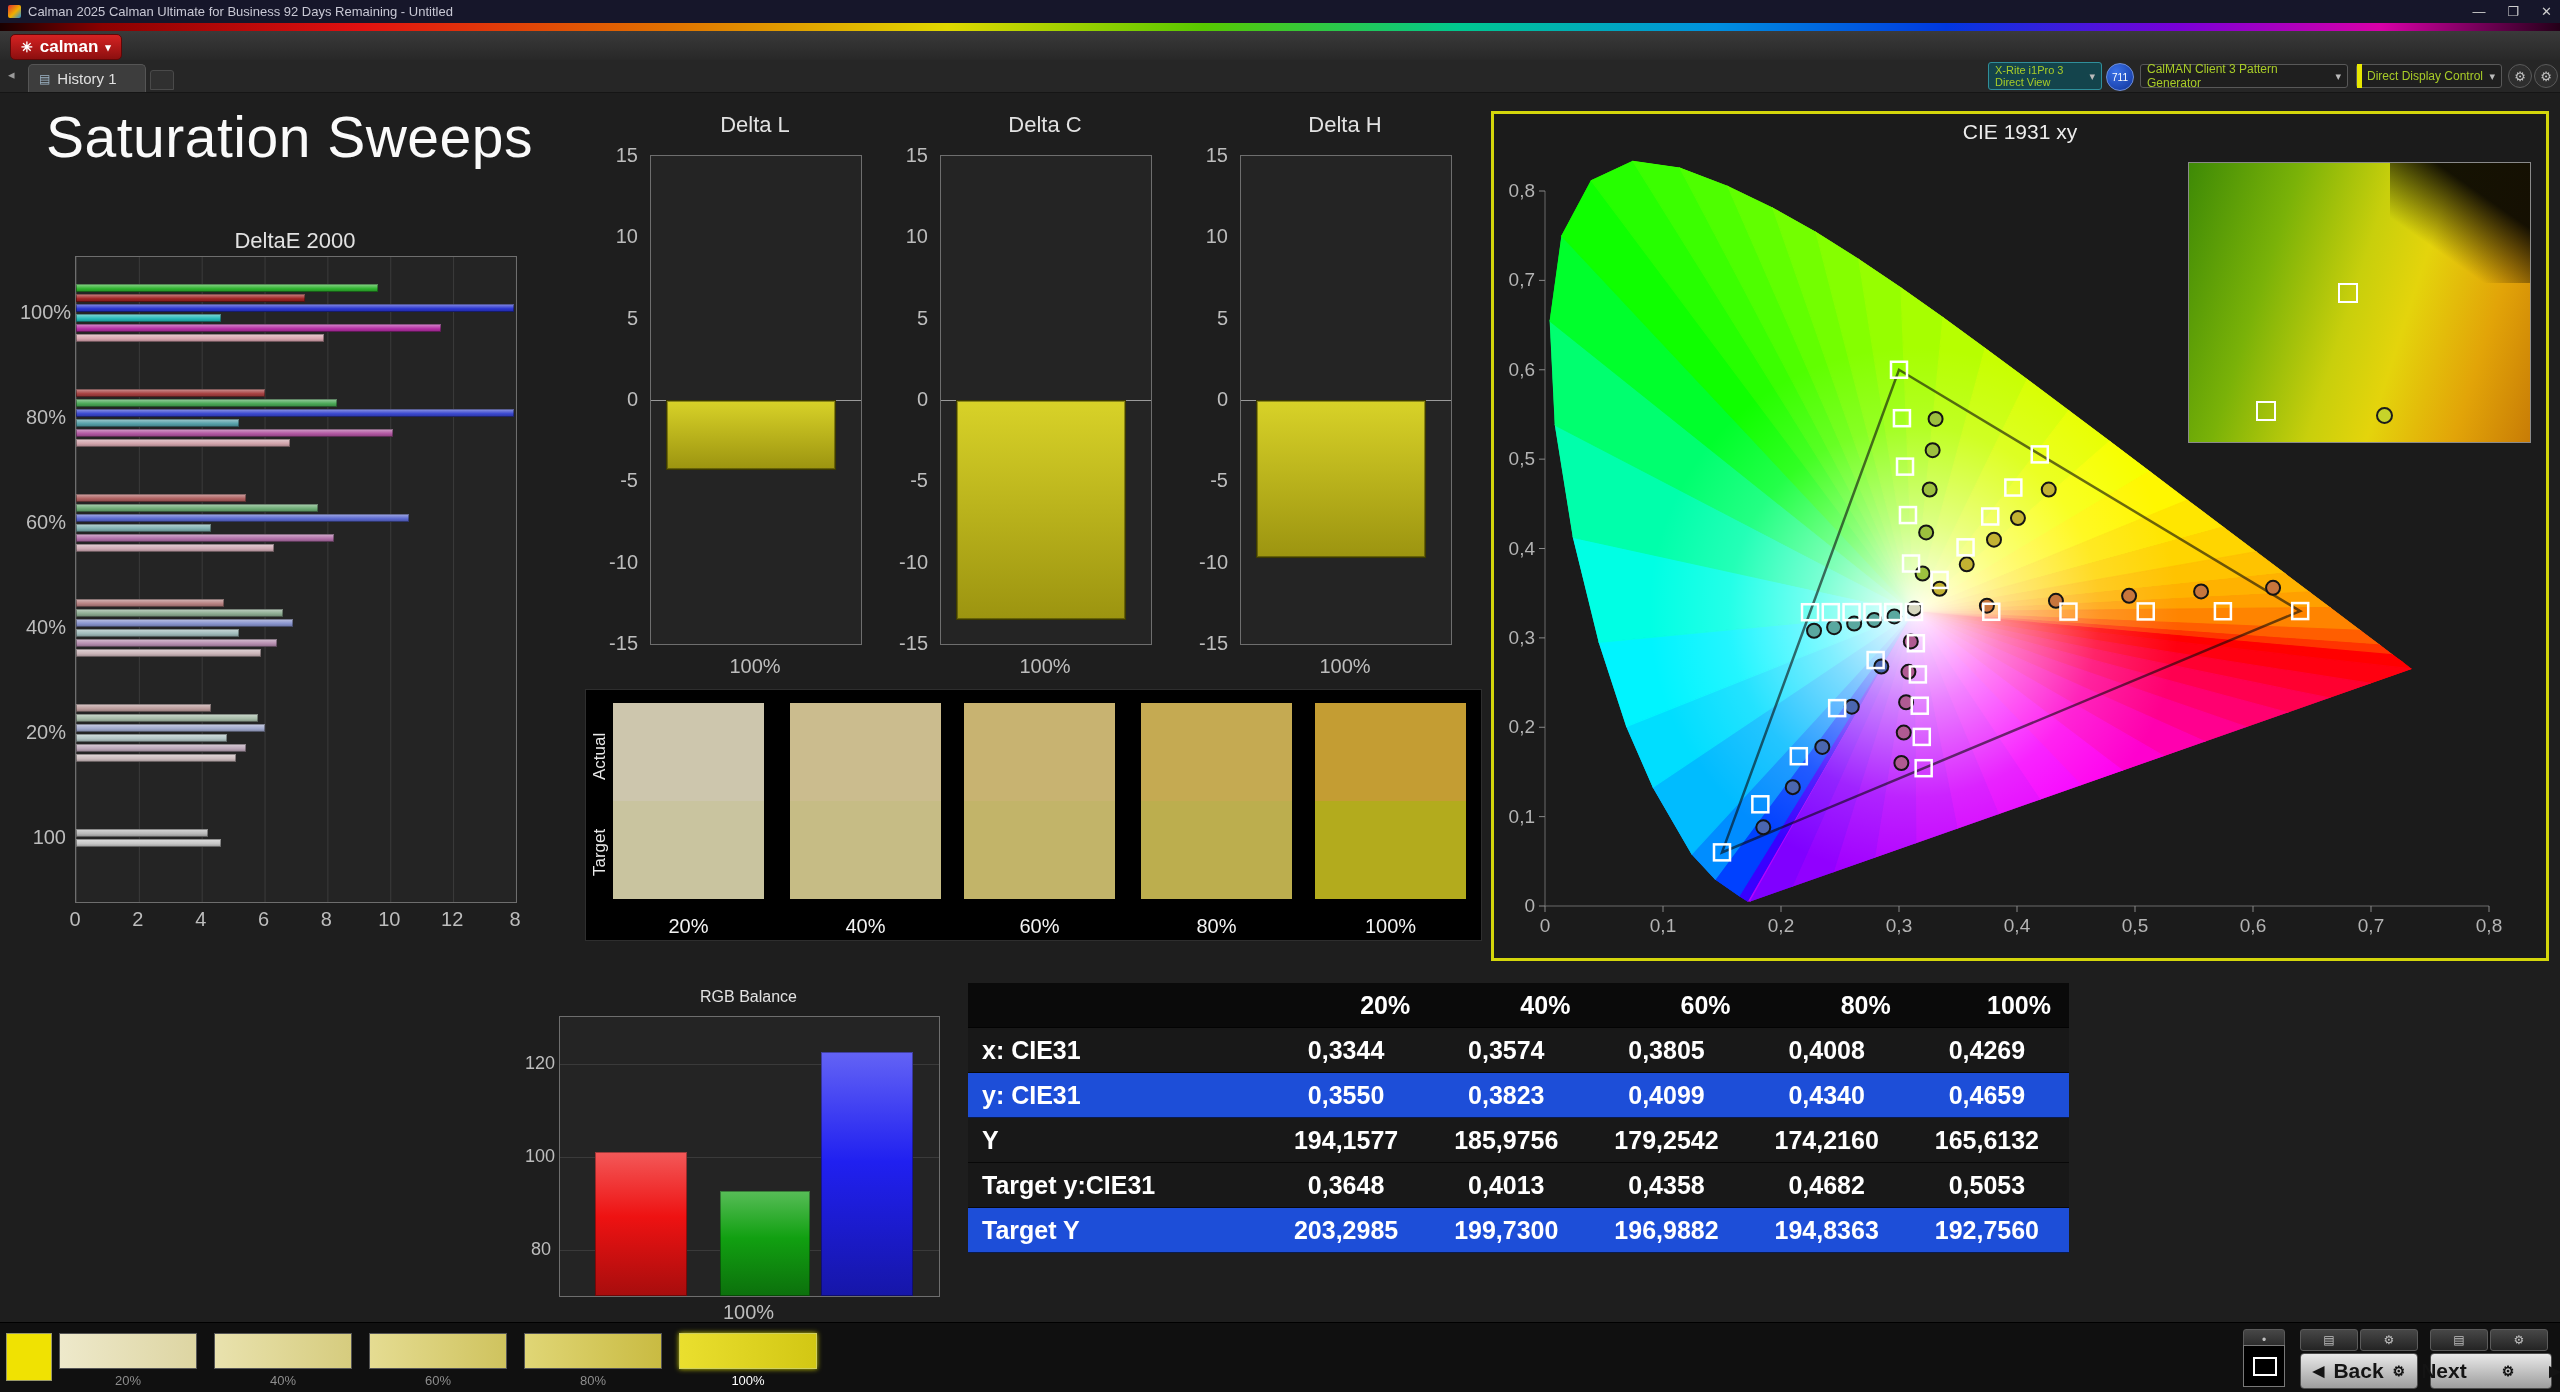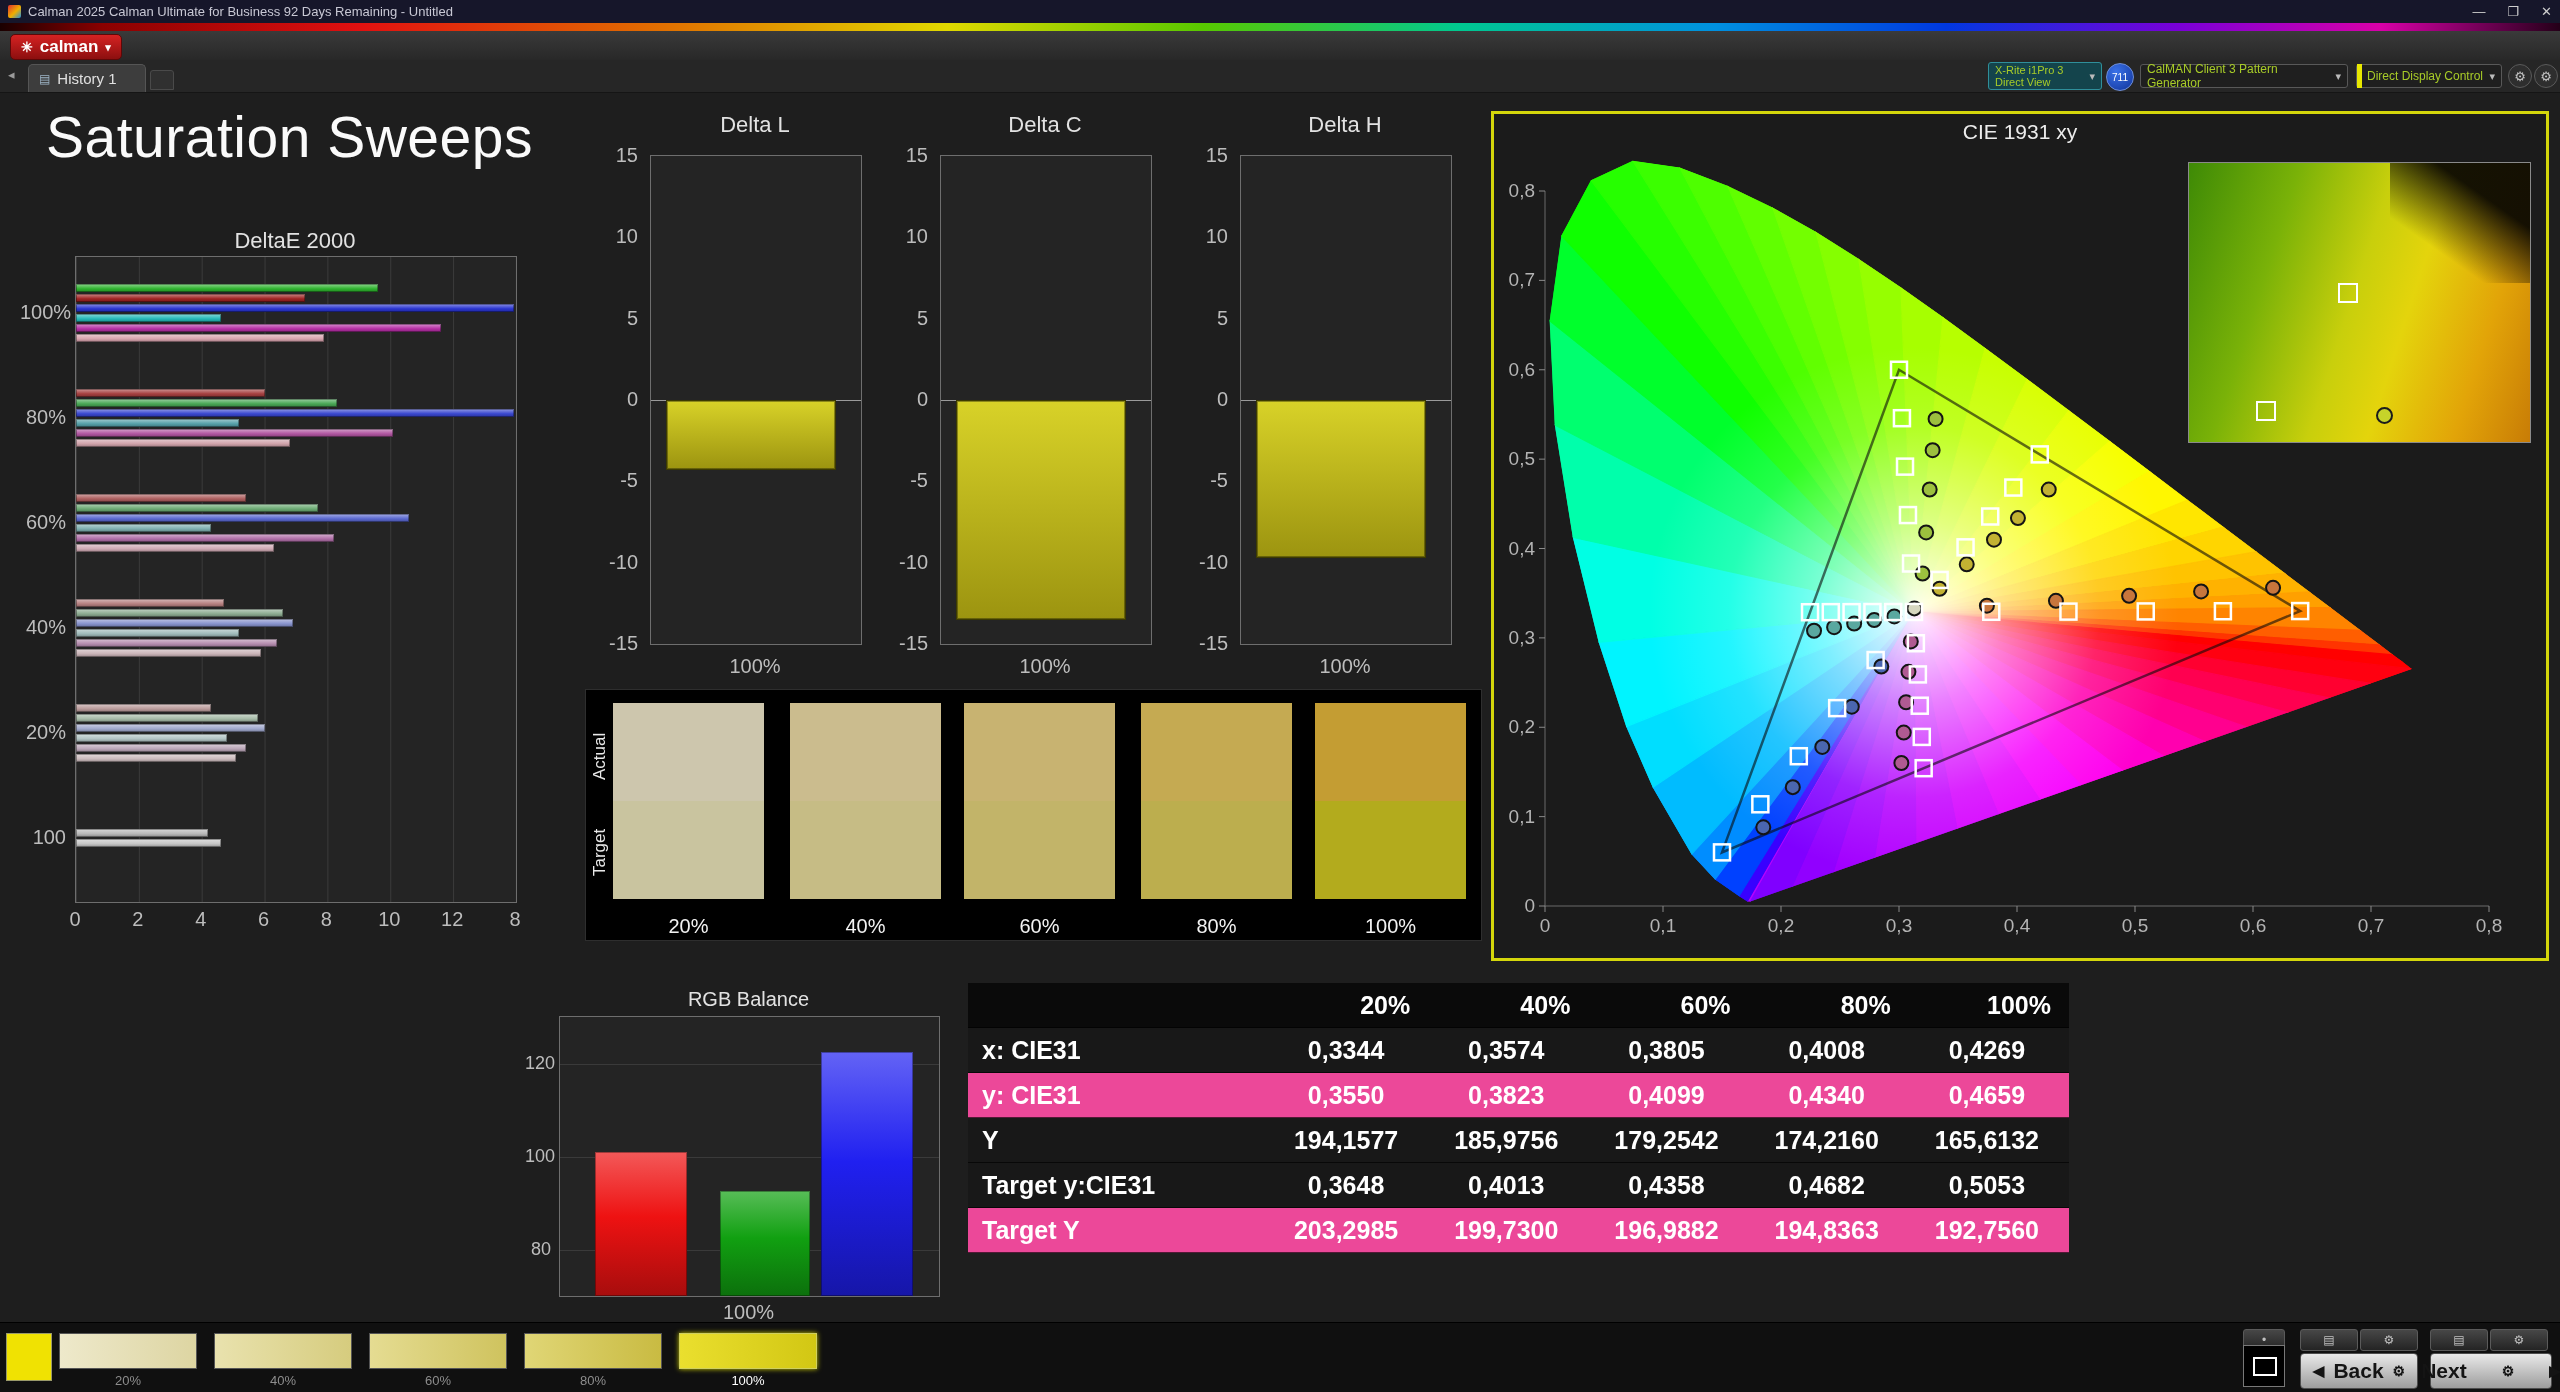--- a/index.html
+++ b/index.html
@@ -69,21 +69,21 @@
   #current-reading .cr-line{font-size:31px;font-weight:300;color:#efefef;margin-top:24px;}
 
   
   #results-table{position:absolute;left:968px;top:983px;width:1101px;border-collapse:collapse;
                  font-size:25px;color:#fff;table-layout:fixed;}
   #results-table th,#results-table td{height:44px;padding:0 18px 0 14px;border-bottom:1px solid rgba(0,0,0,.65);}
   #results-table th{background:#0a0a0a;text-align:right;font-weight:bold;}
   #results-table td{text-align:center;font-weight:700;}
   #results-table td.rowlab{text-align:left;font-weight:bold;}
   tr.dark td{background:#181818;}
-  tr.gray td{background:#ec4899;}
+  tr.gray td{background:#1d4ed8;}
 
   
   #bottombar{position:absolute;left:0;top:1322px;width:2560px;height:70px;background:#101010;border-top:1px solid #000;}
   .bswatch{position:absolute;top:10px;height:36px;border:1px solid #555;box-sizing:border-box;}
   .bswatch-label{position:absolute;top:50px;font-size:13px;color:#8d8d8d;text-align:center;}
   .mini-btn{position:absolute;height:20px;background:linear-gradient(#474747,#242424);border:1px solid #5a5a5a;
      border-radius:3px;color:#c0c0c0;font-size:12px;display:flex;align-items:center;justify-content:center;gap:6px;}
   .nav-btn{position:absolute;top:30px;height:34px;background:linear-gradient(#e9e9e9,#9d9d9d);border:1px solid #4c4c4c;
      border-radius:4px;color:#141414;font-size:21px;font-weight:600;display:flex;align-items:center;justify-content:center;gap:9px;}
 </style>
@@ -460,21 +460,21 @@
     <div id="cie-inset">
       <div class="dark-corner"></div>
     <div class="inset-sq" style="left: calc(46% - 8px); top: calc(46% - 8px);"></div>
         <div class="inset-sq" style="left: calc(22% - 8px); top: calc(88% - 8px);"></div>
         <div class="inset-dot" style="left: calc(57% - 7px); top: calc(90% - 7px); background: rgb(198, 212, 42);"></div>
       </div>
   </div>
 
 
   <div class="abs" style="left:525px;top:988px;width:430px;height:330px;">
-    <div class="ctitle" style="left:34px;top:0;width:379px;font-size:20px;">RGB Balance</div>
+    <div class="ctitle" style="left:34px;top:0;width:379px;font-size:16px;">RGB Balance</div>
     <div class="plotbox" style="left:34px;top:28px;width:379px;height:279px;">
         <div style="position: absolute; left: 0px; top: 46.5px; width: 100%; height: 1px; background: rgb(58, 58, 58);"></div>
         <div style="position: absolute; left: 0px; top: 139.5px; width: 100%; height: 1px; background: rgb(58, 58, 58);"></div>
         <div style="position: absolute; left: 0px; top: 232.5px; width: 100%; height: 1px; background: rgb(58, 58, 58);"></div>
         <div class="bar" style="left: 35px; top: 134.85px; width: 92px; height: 144.15px; background: linear-gradient(rgb(243, 89, 89), rgb(238, 18, 18) 45%, rgb(167, 13, 13));"></div>
         <div class="bar" style="left: 160px; top: 174.375px; width: 90px; height: 104.625px; background: linear-gradient(rgb(88, 189, 88), rgb(17, 160, 17) 45%, rgb(12, 112, 12));"></div>
         <div class="bar" style="left: 261px; top: 34.875px; width: 92px; height: 244.125px; background: linear-gradient(rgb(99, 99, 245), rgb(32, 32, 240) 45%, rgb(22, 22, 168));"></div>
       </div>
     <div class="abs" style="left:0;top:28px;width:28px;height:279px;">
         <div class="axlab" style="right: 2px; top: 36.5px; width: 26px; text-align: right; font-size: 18px; position: absolute;">120</div>

